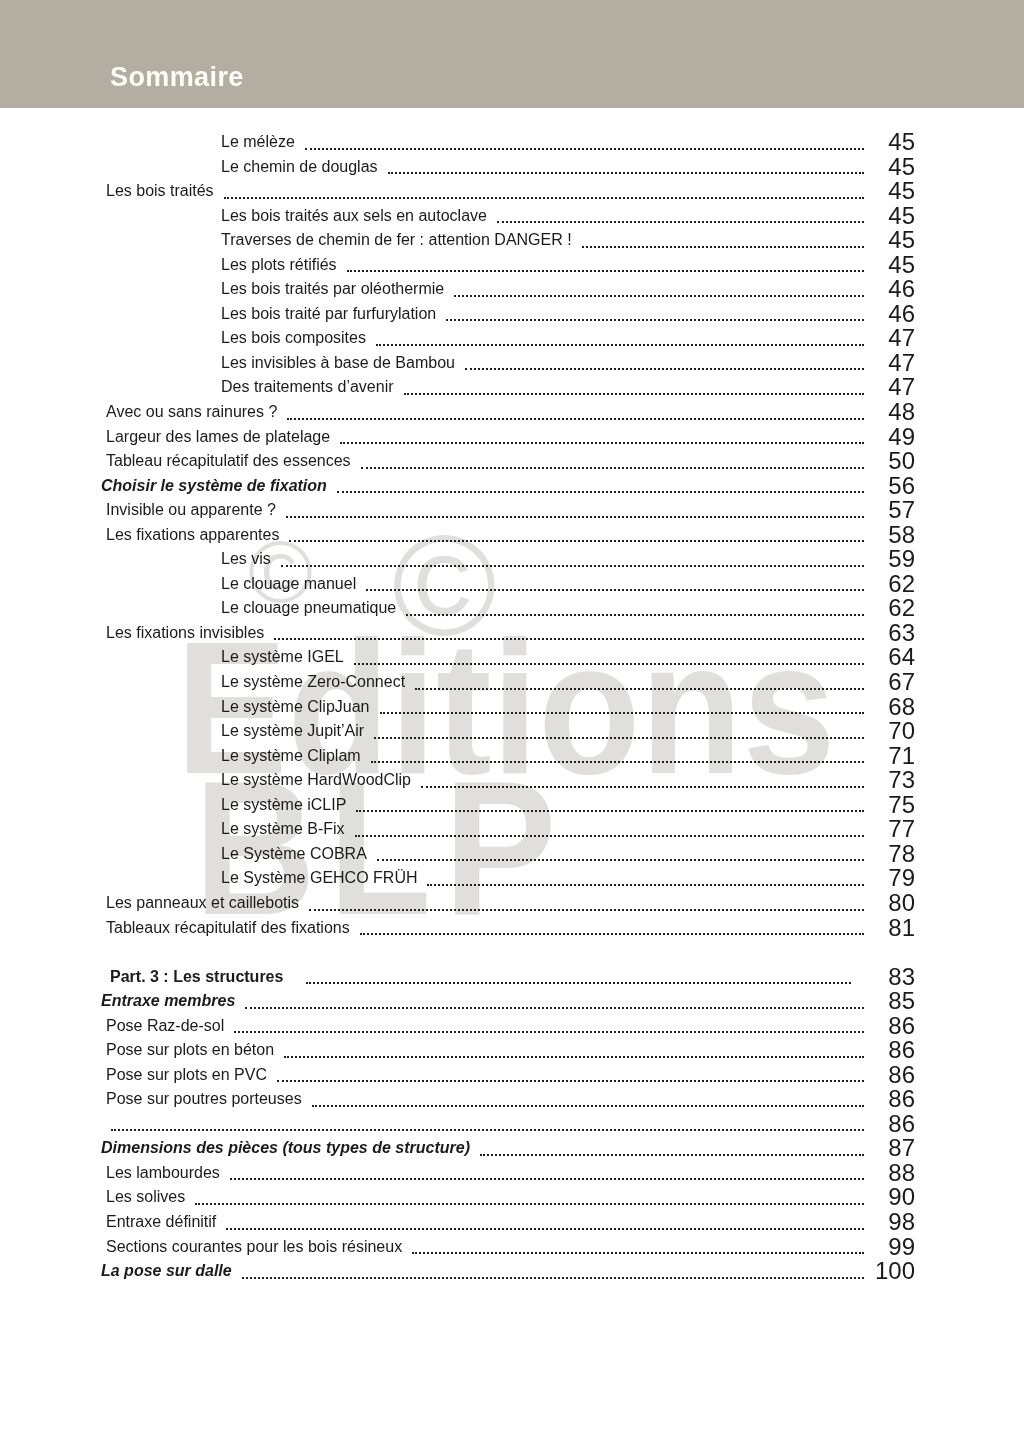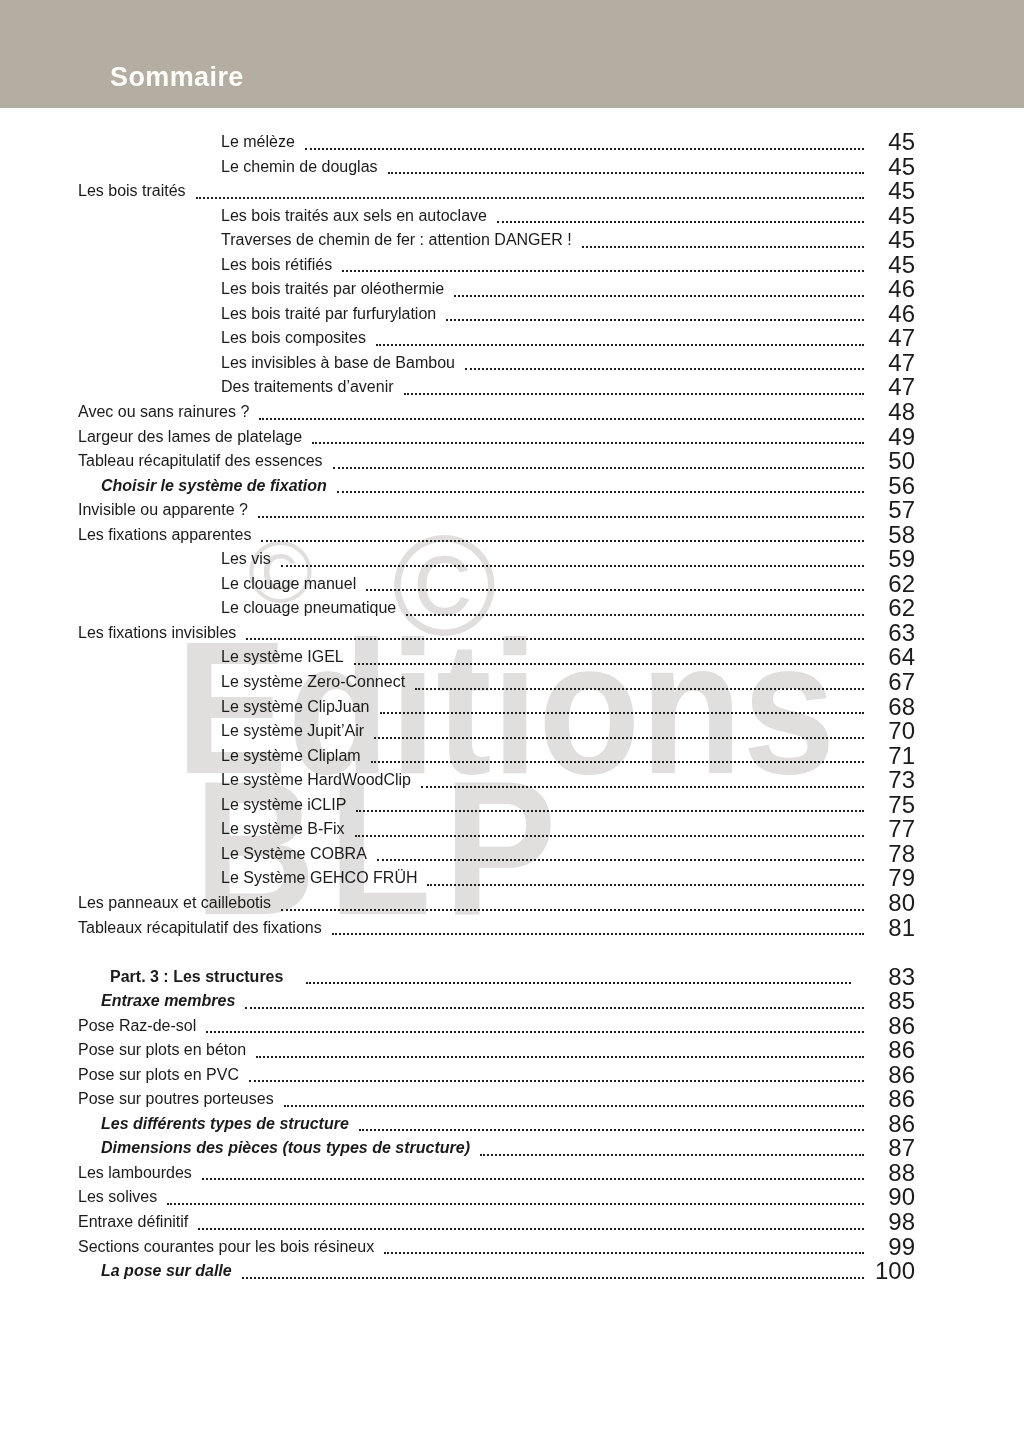--- a/index.html
+++ b/index.html
@@ -80,21 +80,21 @@
     border-bottom:2.4px dotted var(--dots);
     margin:0 9px 5px 10px;
   }
   .row .pagenum{
     font-size:24px;line-height:24.55px;
     min-width:42px;text-align:right;
     white-space:nowrap;
   }
   .lvl0{padding-left:110px;gap:13px;}
   .lvl1{padding-left:101px;}
-  .lvl2{padding-left:78px;}
+  .lvl2{padding-left:106px;}
   .lvl3{padding-left:221px;}
   .style-bold .label{font-weight:bold;}
   .style-bold-italic .label{font-weight:bold;font-style:italic;}
   .gap-before{margin-top:24.5px;}
 </style>
 </head>
 <body>
 
 <div class="page">
 
@@ -130,21 +130,21 @@
       <span class="label">Les bois traités aux sels en autoclave</span>
       <span class="leader"></span>
       <span class="pagenum">45</span>
     </div>
         <div class="row lvl3 style-normal">
       <span class="label">Traverses de chemin de fer : attention DANGER !</span>
       <span class="leader"></span>
       <span class="pagenum">45</span>
     </div>
         <div class="row lvl3 style-normal">
-      <span class="label">Les bois rétifiés</span>
+      <span class="label">Les plots rétifiés</span>
       <span class="leader"></span>
       <span class="pagenum">45</span>
     </div>
         <div class="row lvl3 style-normal">
       <span class="label">Les bois traités par oléothermie</span>
       <span class="leader"></span>
       <span class="pagenum">46</span>
     </div>
         <div class="row lvl3 style-normal">
       <span class="label">Les bois traité par furfurylation</span>
@@ -300,21 +300,20 @@
       <span class="label">Pose sur plots en PVC</span>
       <span class="leader"></span>
       <span class="pagenum">86</span>
     </div>
         <div class="row lvl2 style-normal">
       <span class="label">Pose sur poutres porteuses</span>
       <span class="leader"></span>
       <span class="pagenum">86</span>
     </div>
         <div class="row lvl1 style-bold-italic">
-      <span class="label">Les différents types de structure</span>
       <span class="leader"></span>
       <span class="pagenum">86</span>
     </div>
         <div class="row lvl1 style-bold-italic">
       <span class="label">Dimensions des pièces (tous types de structure)</span>
       <span class="leader"></span>
       <span class="pagenum">87</span>
     </div>
         <div class="row lvl2 style-normal">
       <span class="label">Les lambourdes</span>

